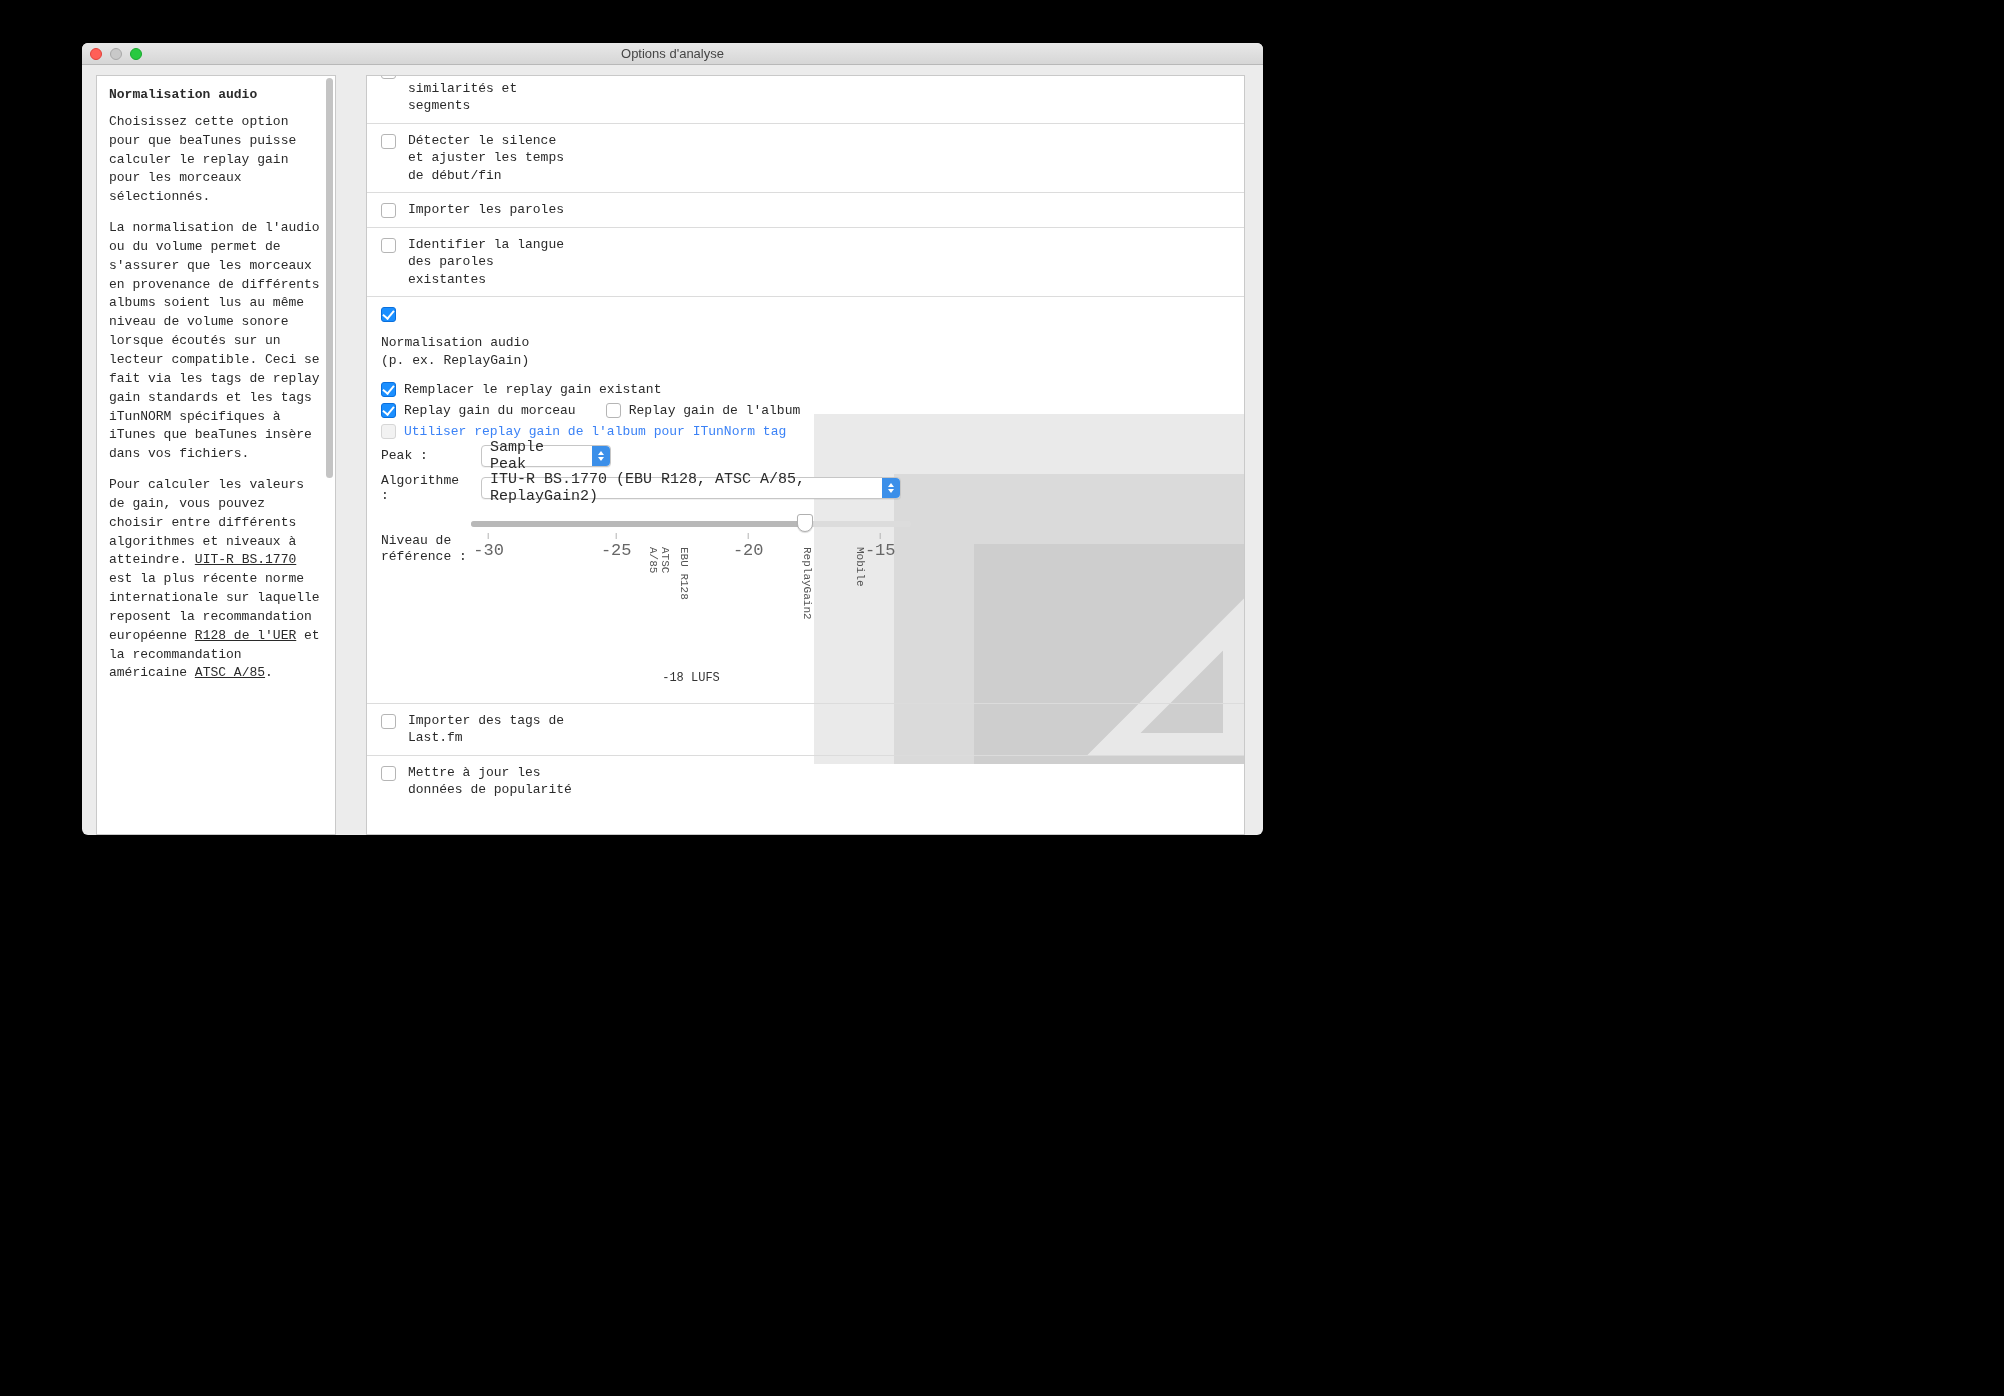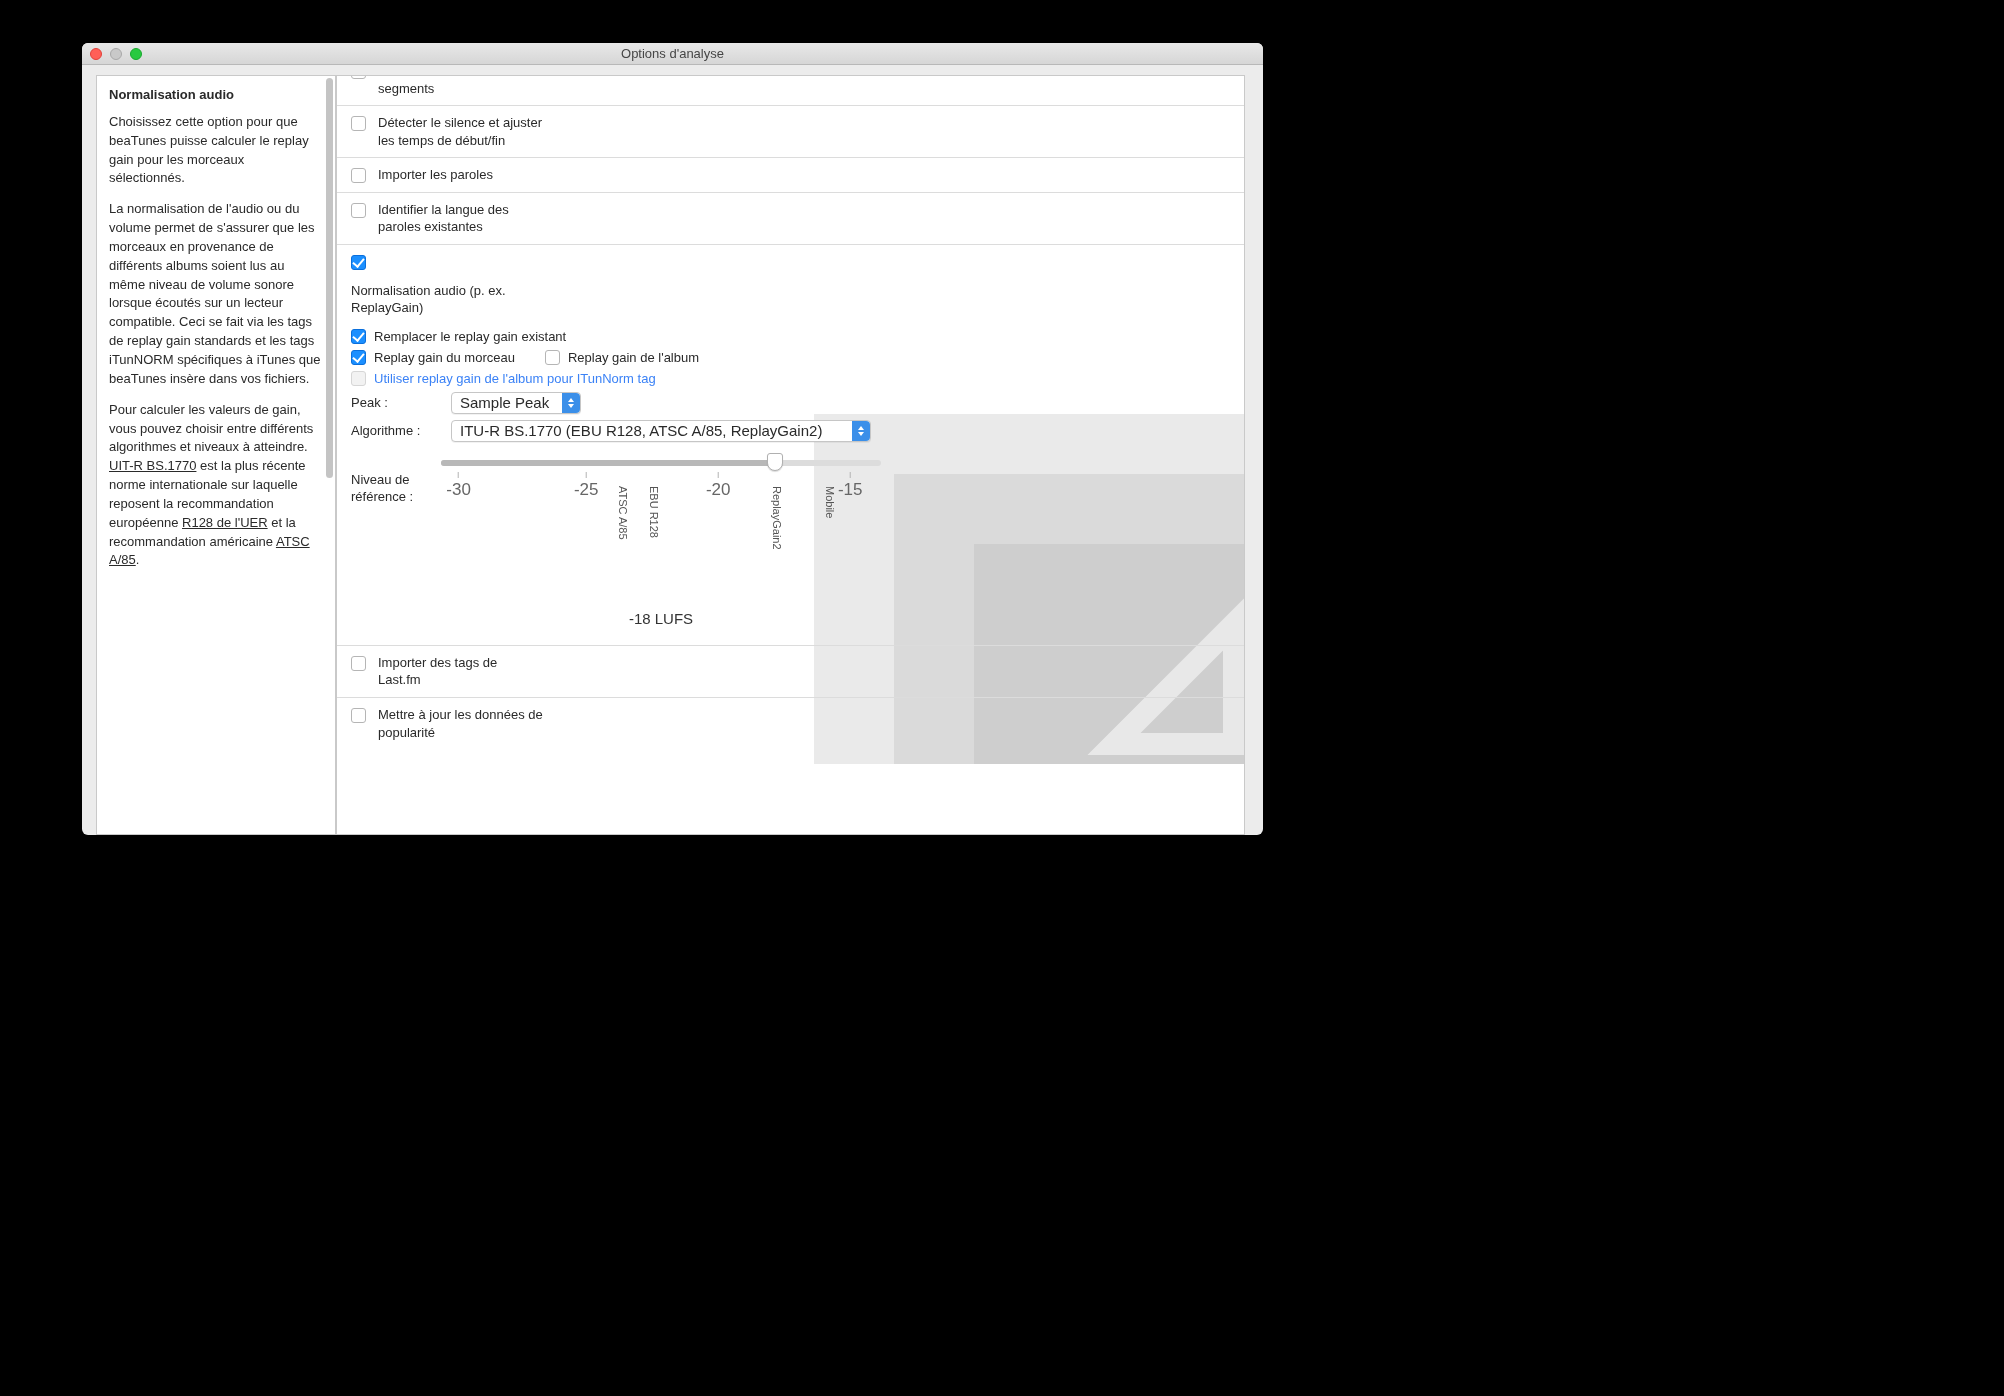--- a/index.html
+++ b/index.html
@@ -34,22 +34,23 @@
   .traffic { display:flex; gap:8px; margin-left:8px; }
   .dot { width:12px; height:12px; border-radius:50%; }
   .dot.red{background:#ff5f57;border:1px solid #e14038;}
   .dot.yel{background:#c9c9c9;border:1px solid #a8a8a8;}
   .dot.grn{background:#28c940;border:1px solid #17a82d;}
   .title { position:absolute; left:0; right:0; text-align:center; font-size:13px; color:#464646; }
   .body {
     flex:1;
     display:flex;
     padding: 10px 18px 0 14px;
-    gap: 0;
+    gap: 30px;
     overflow:hidden;
+    font-family:Liberation Mono, monospace;
   }
   .sidebar {
     width: 240px;
     background:#fff;
     border:1px solid #c9c9c9;
     padding:10px 12px;
     overflow:hidden;
     position:relative;
     font-size:13px;
     line-height:1.45;
@@ -134,21 +135,21 @@
     left:76%;
     transform:translateX(-50%);
     box-shadow:0 1px 1px rgba(0,0,0,.15);
   }
   .ticks{ position:relative; height:70px; margin-top:6px;}
   .tick{ position:absolute; top:0; transform:translateX(-50%); font-size:17px; color:#666; text-align:center; white-space:nowrap;}
   .tick .line{ width:1px; height:6px; background:#b4b4b4; margin:0 auto 2px;}
   .vlab { position:absolute; font-size:11px; color:#555; }
   .refrow { display:flex; align-items:flex-start; }
   .refrow .formlabel{ margin-top:24px; line-height:1.3;}
-  .lufs { text-align:center; font-size:15px; color:#333; margin-top:68px; margin-left:100px;}
+  .lufs { text-align:center; font-size:12px; color:#333; margin-top:68px; margin-left:100px;}
   .footer {
     height:48px; display:flex; justify-content:flex-end; align-items:center;
     padding:0 20px; gap:12px;
   }
   .btn {
     height:24px; padding:0 20px; border-radius:5px; font-size:13px;
     border:1px solid #b8b8b8; background:linear-gradient(#fff,#f2f2f2);
     display:flex; align-items:center; cursor:default;
   }
   .btn.primary{

